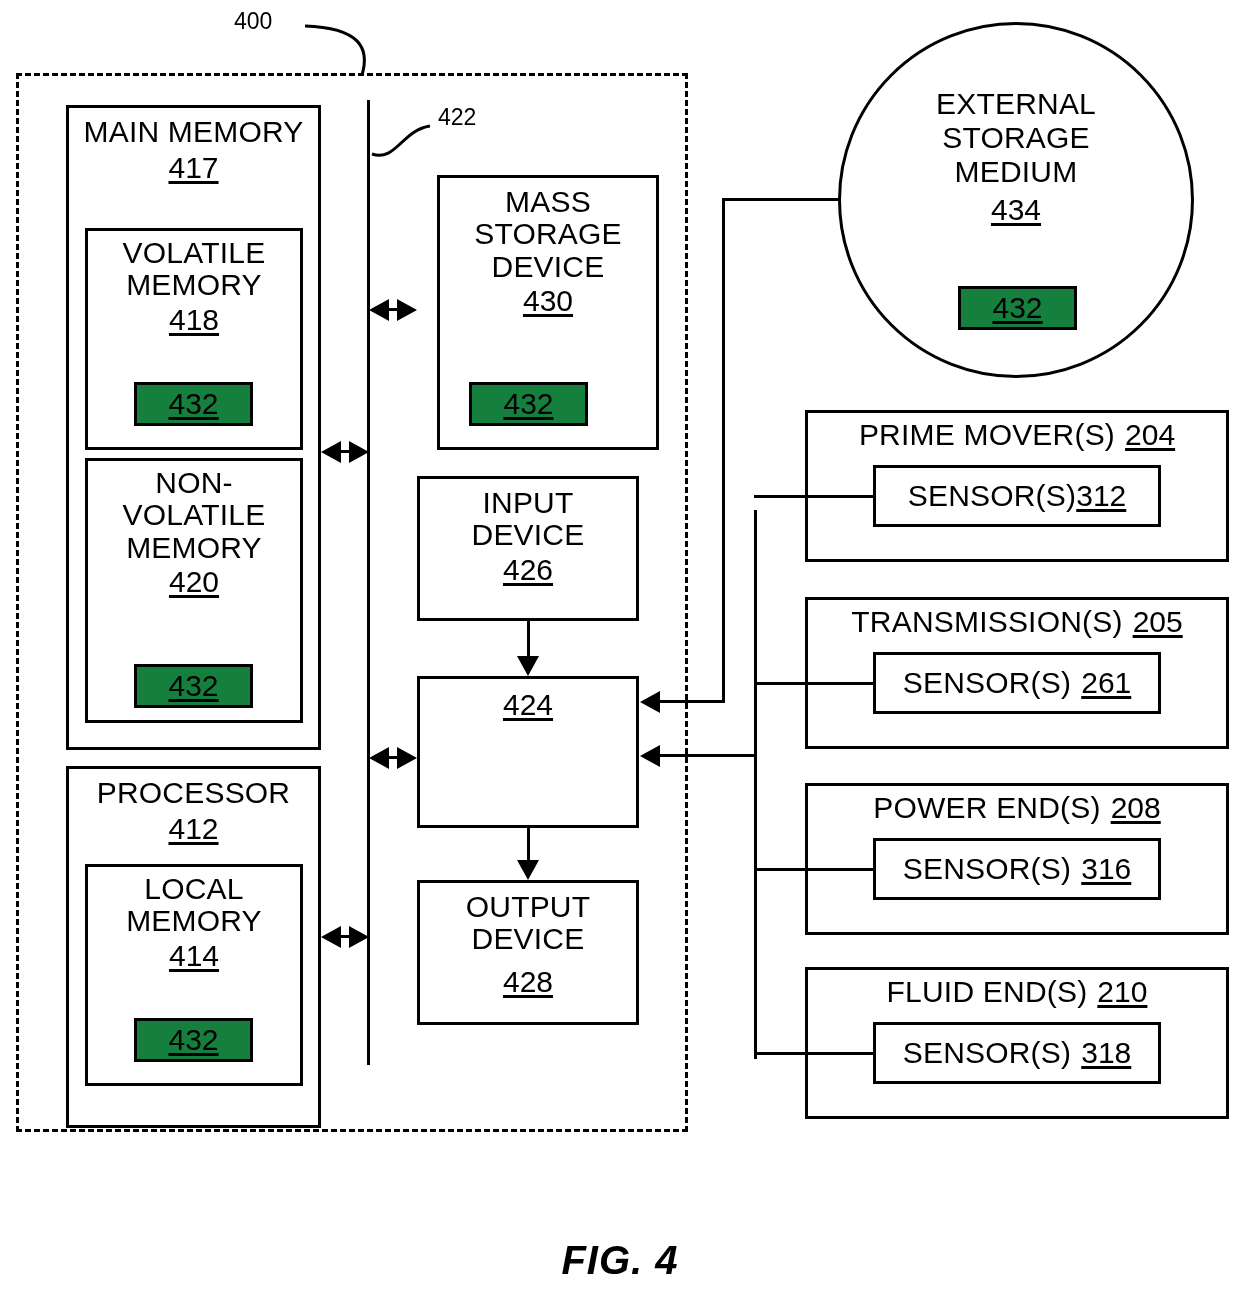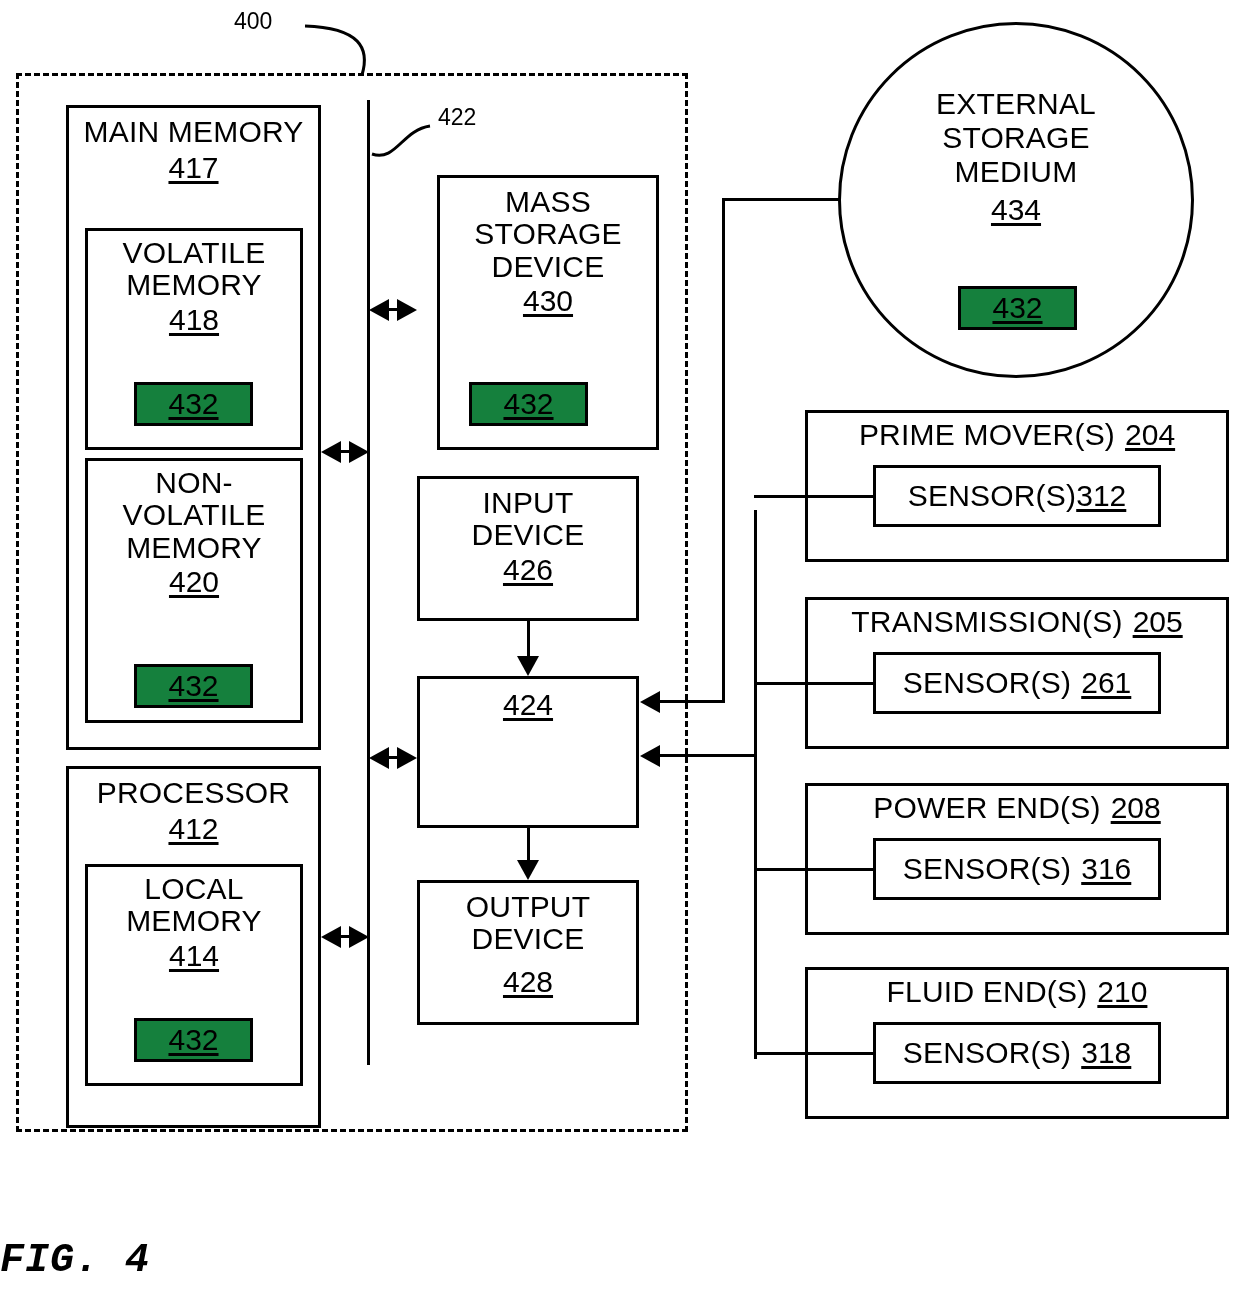--- a/index.html
+++ b/index.html
@@ -107,25 +107,25 @@
     position: absolute;
     font-size: 23px;
     white-space: nowrap;
   }
 
   
   #caption {
     position: absolute;
     left: 0; right: 0;
     top: 1238px;
+    text-align: center;
     font-size: 40px;
     font-style: italic;
     font-weight: bold;
     letter-spacing: 1px;
-    font-family: Liberation Mono, monospace;
   }
 
   svg.leader { position: absolute; overflow: visible; }
 </style>
 </head>
 <body>
 
 <div id="page">
 
   <div id="boundary"></div>

